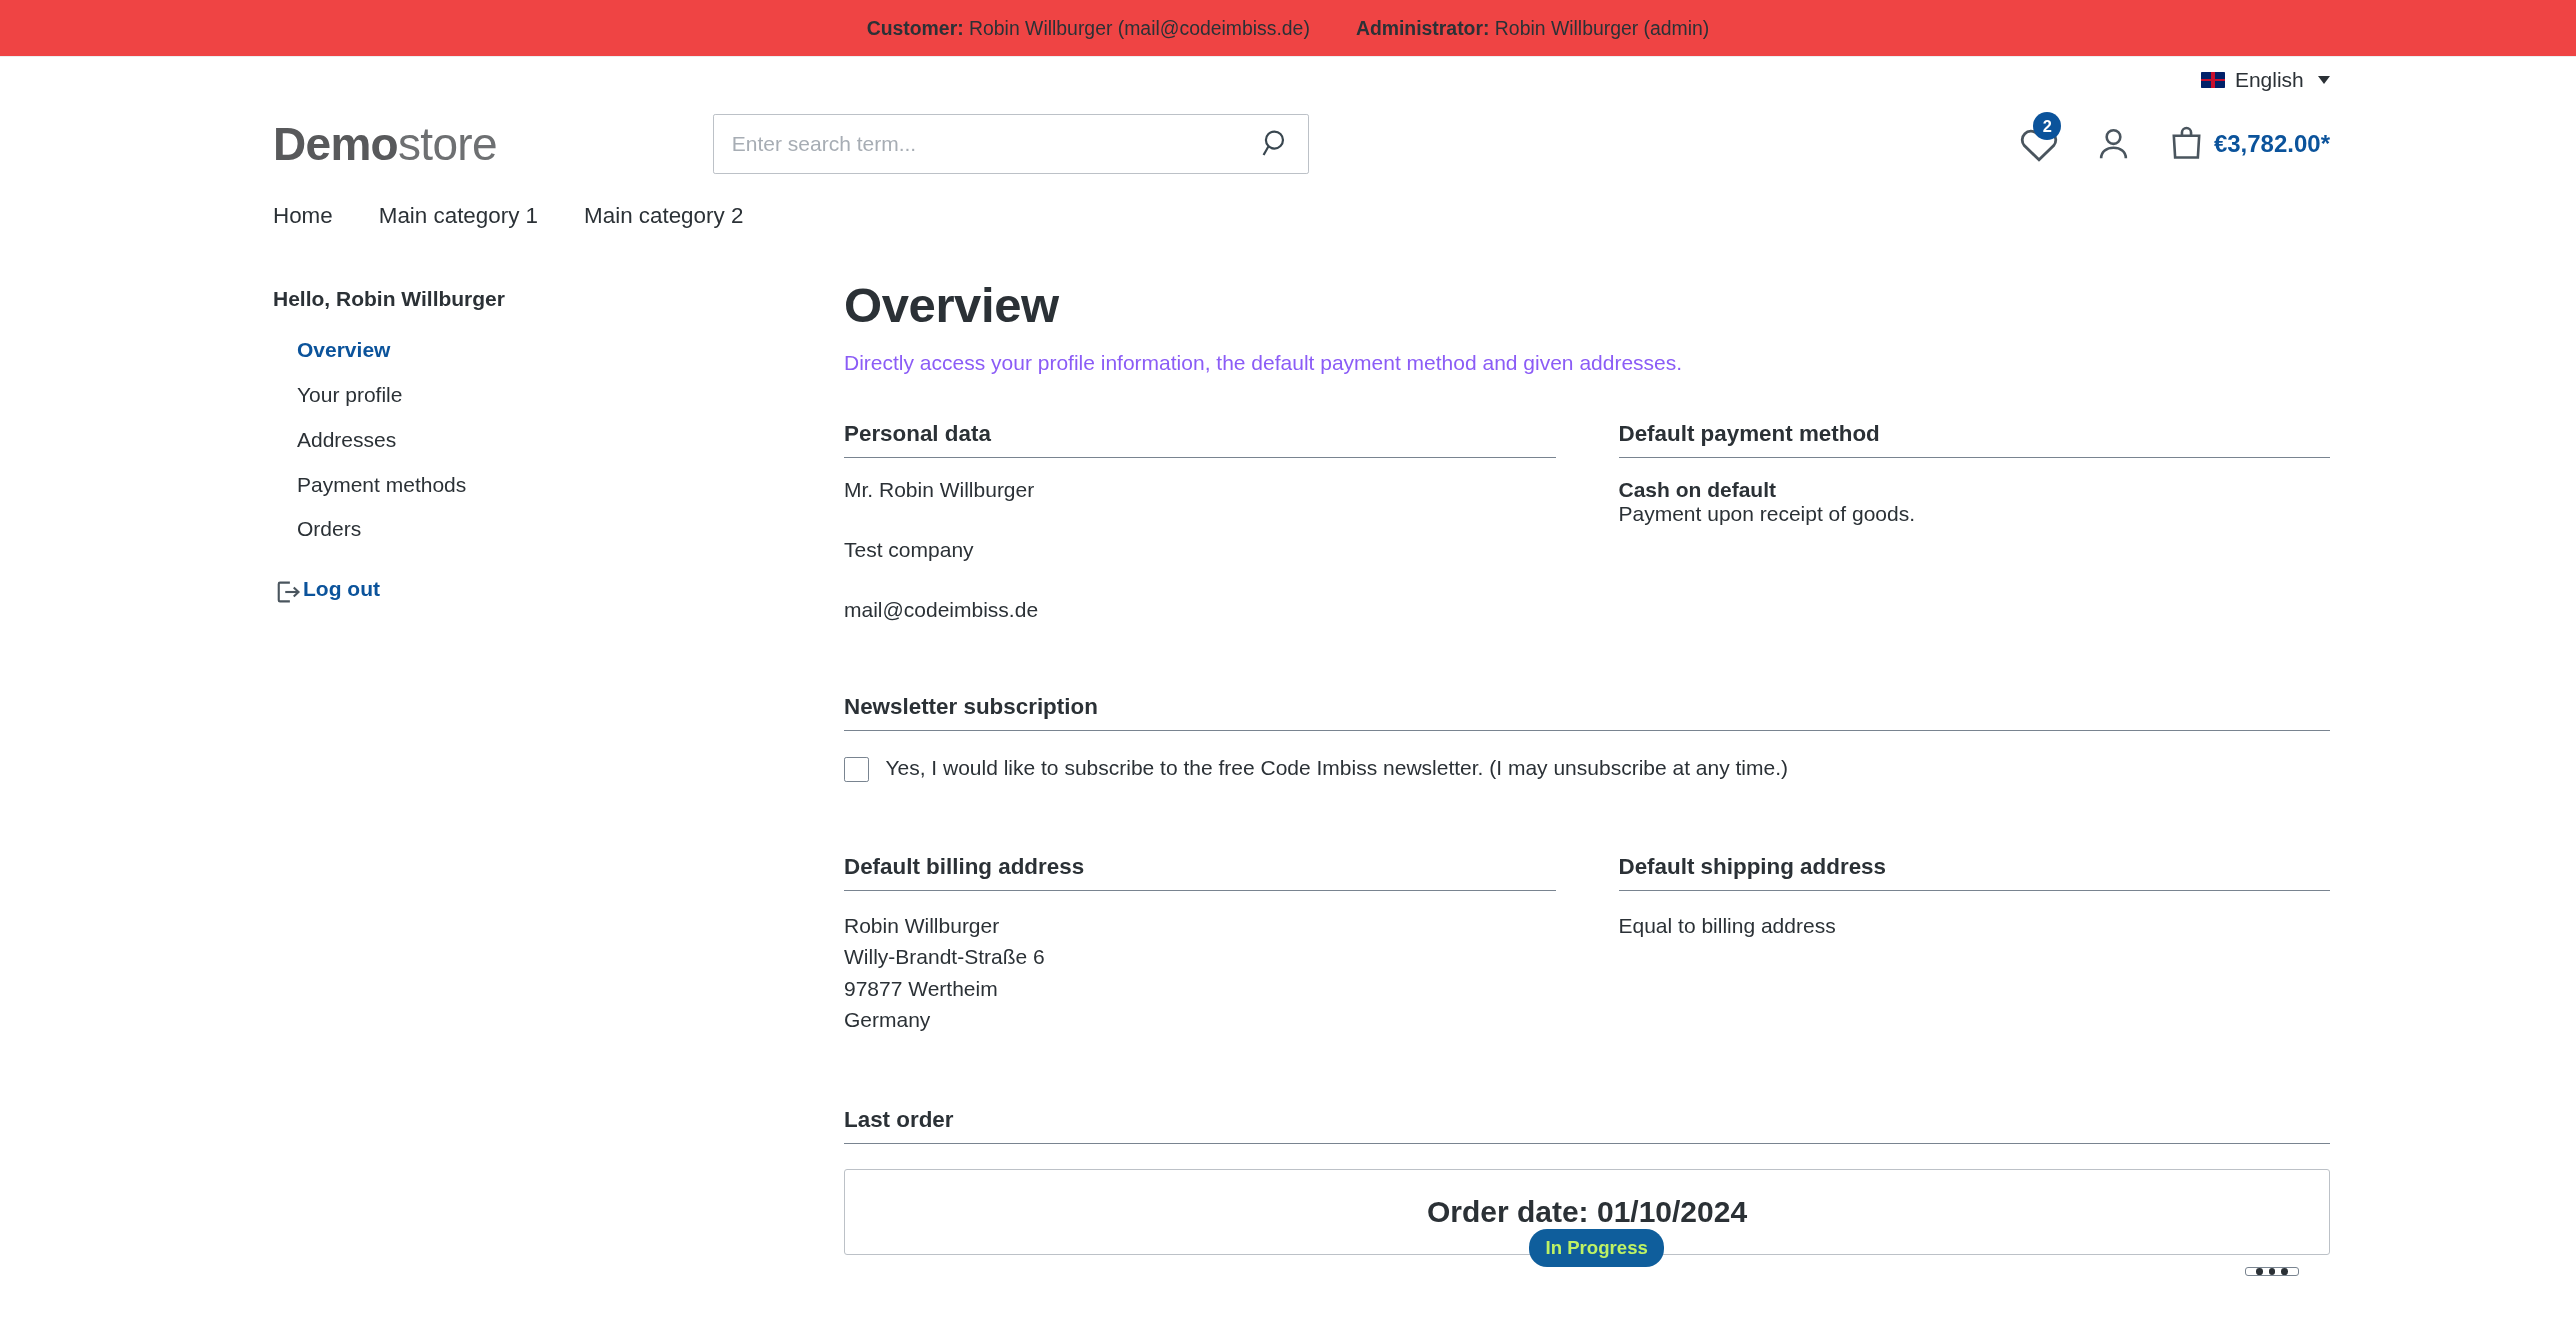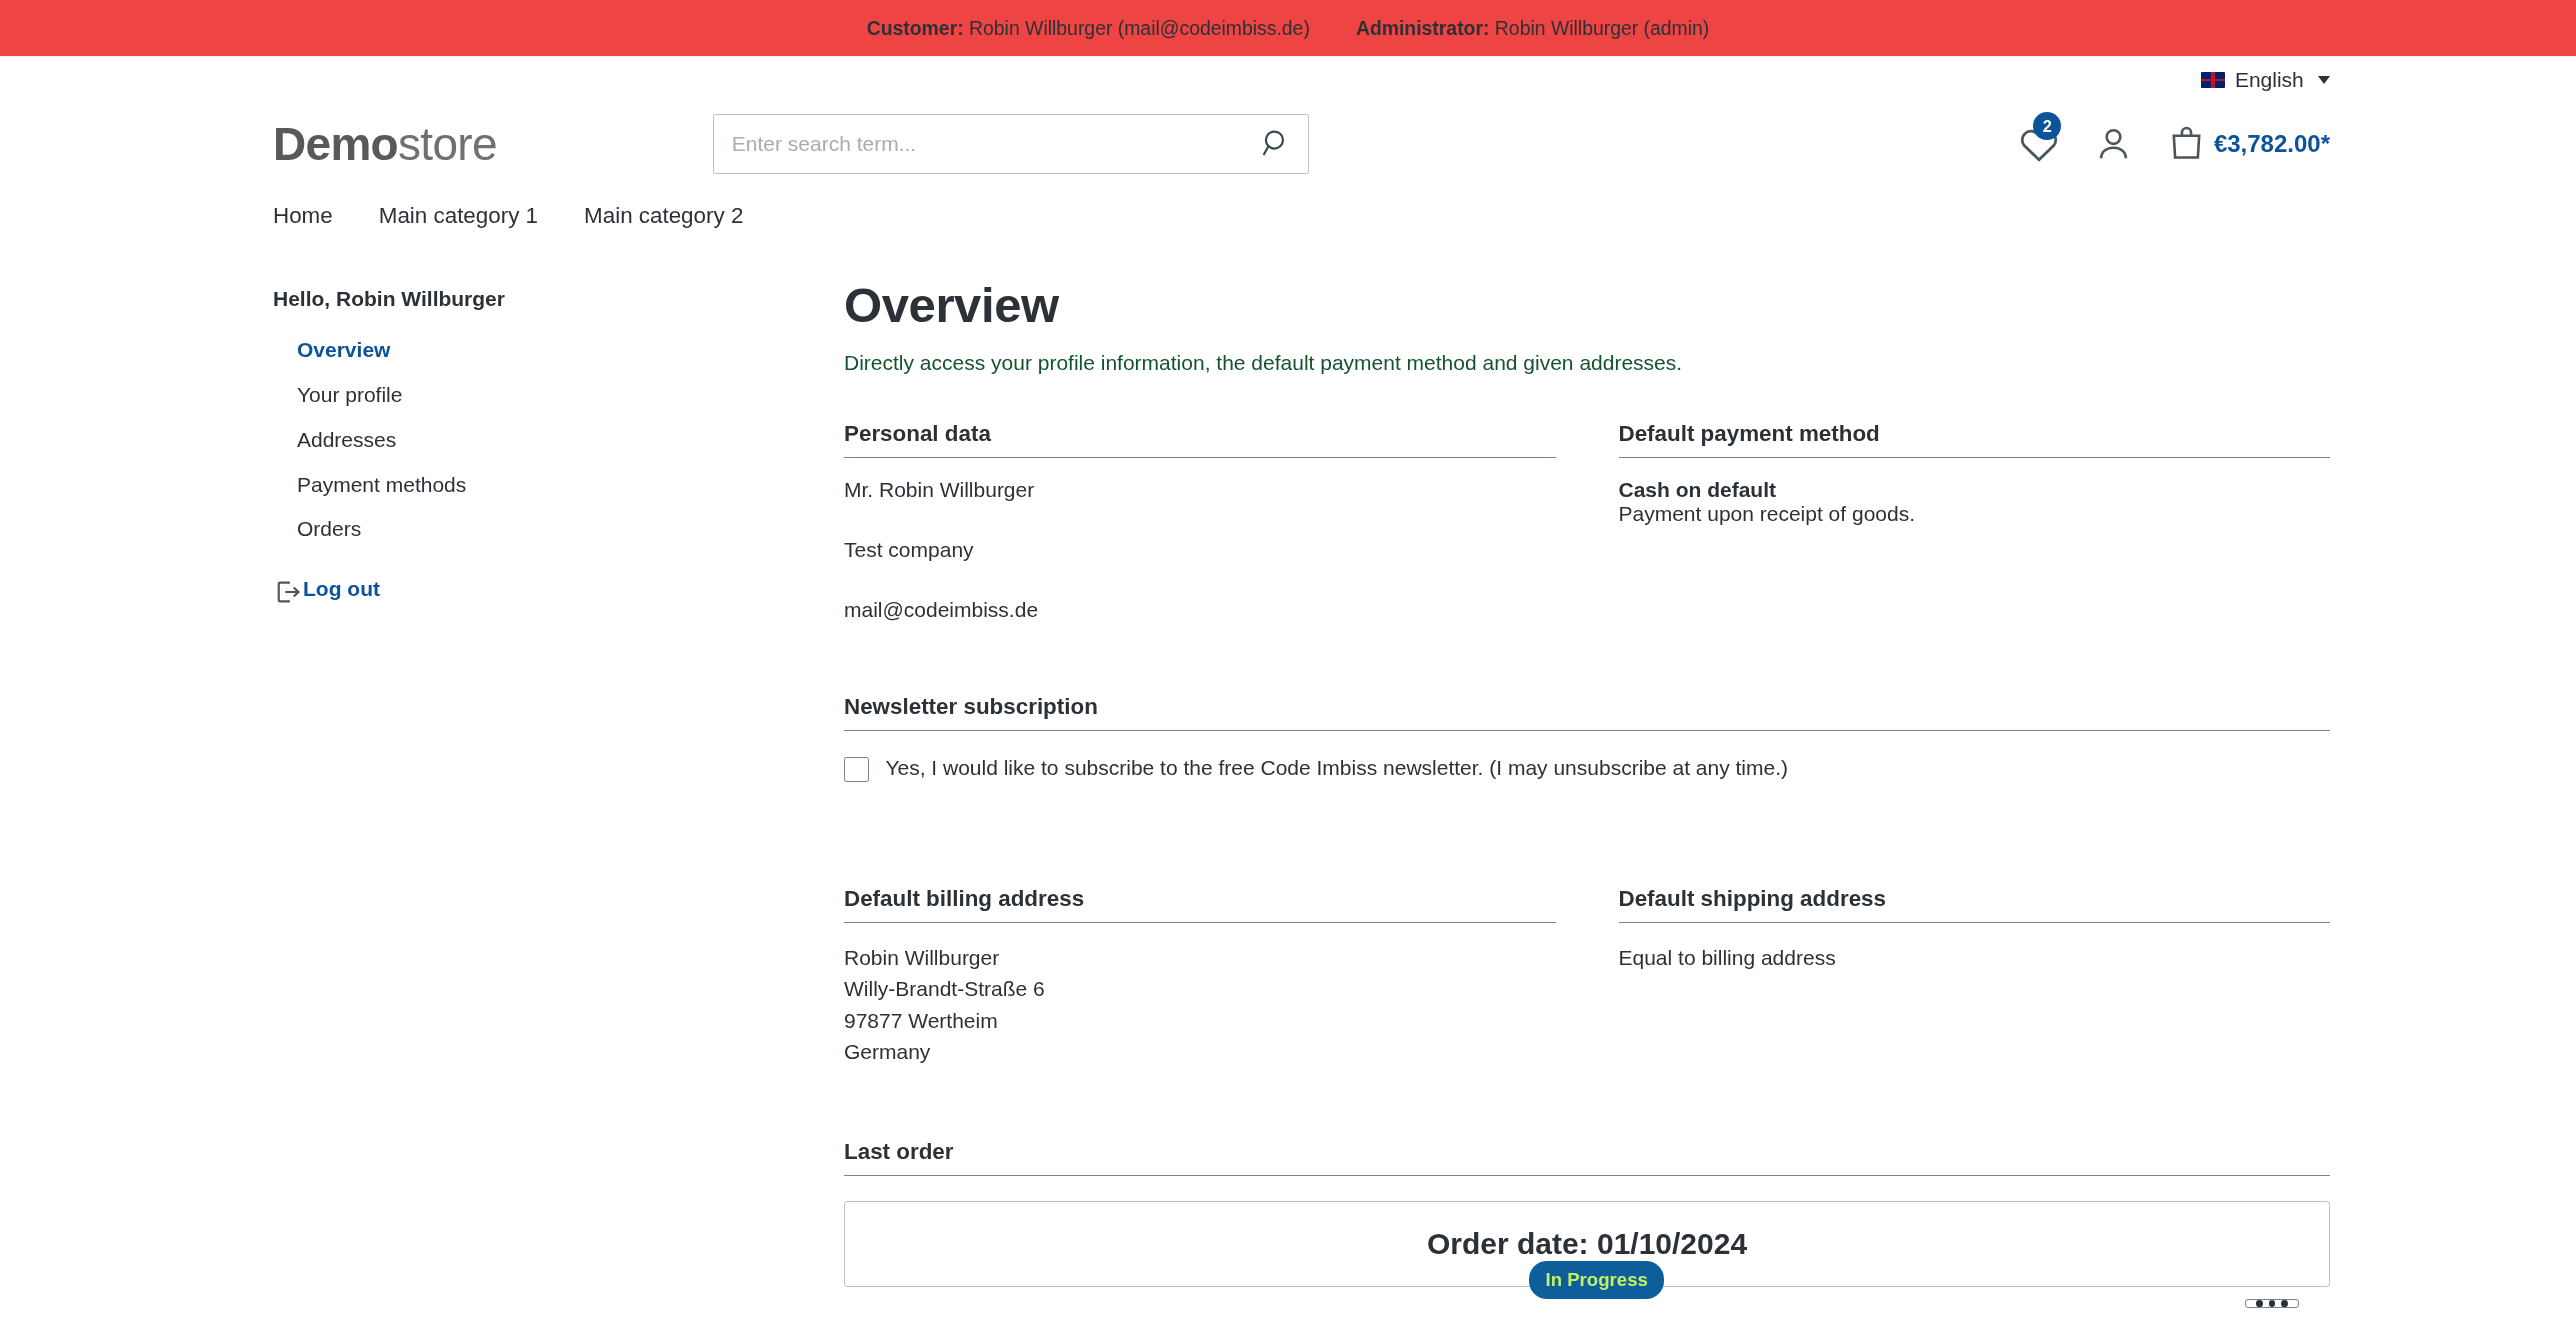--- a/index.html
+++ b/index.html
@@ -134,21 +134,21 @@
   .sidelist a.active { color: #0b539b; font-weight: bold; }
   .logout {
     display: flex; gap: 0;
     margin-top: 25px;
     cursor: pointer;
   }
   .logout span.t { font-size: 21px; font-weight: bold; color: #0b539b; }
 
   .main { flex: 1; padding-left: 49px; }
   h1.title { font-size: 49px; font-weight: bold; color: #2b3136; letter-spacing: -0.4px; }
-  .lead { font-size: 21px; color: #14532d; margin-top: 18px; }
+  .lead { font-size: 21px; color: #8b5cf6; margin-top: 18px; }
 
   .grid2 { display: flex; gap: 63px; margin-top: 46px; }
   .col { flex: 1 1 0; min-width: 0; }
 
   .sec-h {
     font-size: 22.4px; font-weight: bold; color: #2b3136;
     padding-bottom: 10.4px;
     border-bottom: 1.5px solid #798490;
   }
   .sec-body { padding-top: 19.4px; font-size: 21px; color: #2b3136; }
@@ -317,21 +317,21 @@
       </div>
 
       <div class="fullsec">
         <div class="sec-h">Newsletter subscription</div>
         <div class="check-row">
           <div class="cbox"></div>
           <div class="check-label">Yes, I would like to subscribe to the free Code Imbiss newsletter. (I may unsubscribe at any time.)</div>
         </div>
       </div>
 
-      <div class="grid2" style="margin-top:104px">
+      <div class="grid2" style="margin-top:72px">
         <div class="col">
           <div class="sec-h">Default billing address</div>
           <div class="sec-body addr-line">
             <div>Robin Willburger</div>
             <div>Willy-Brandt-Straße 6</div>
             <div>97877 Wertheim</div>
             <div>Germany</div>
           </div>
         </div>
         <div class="col">

